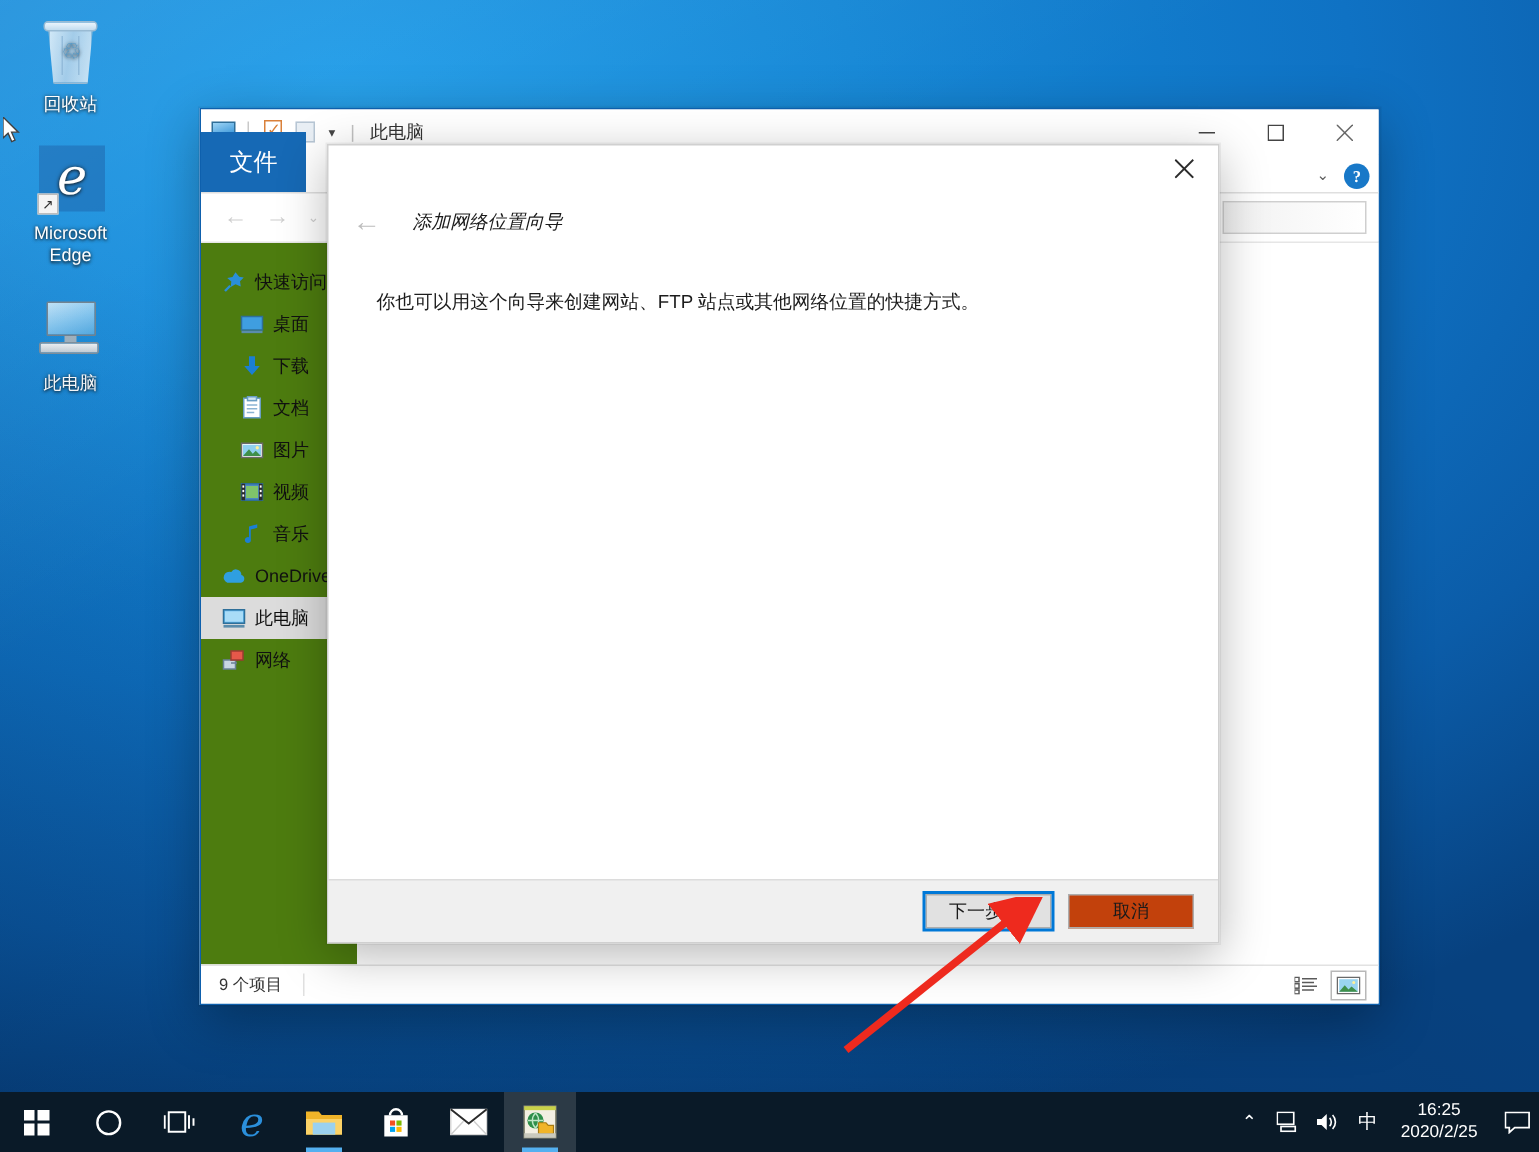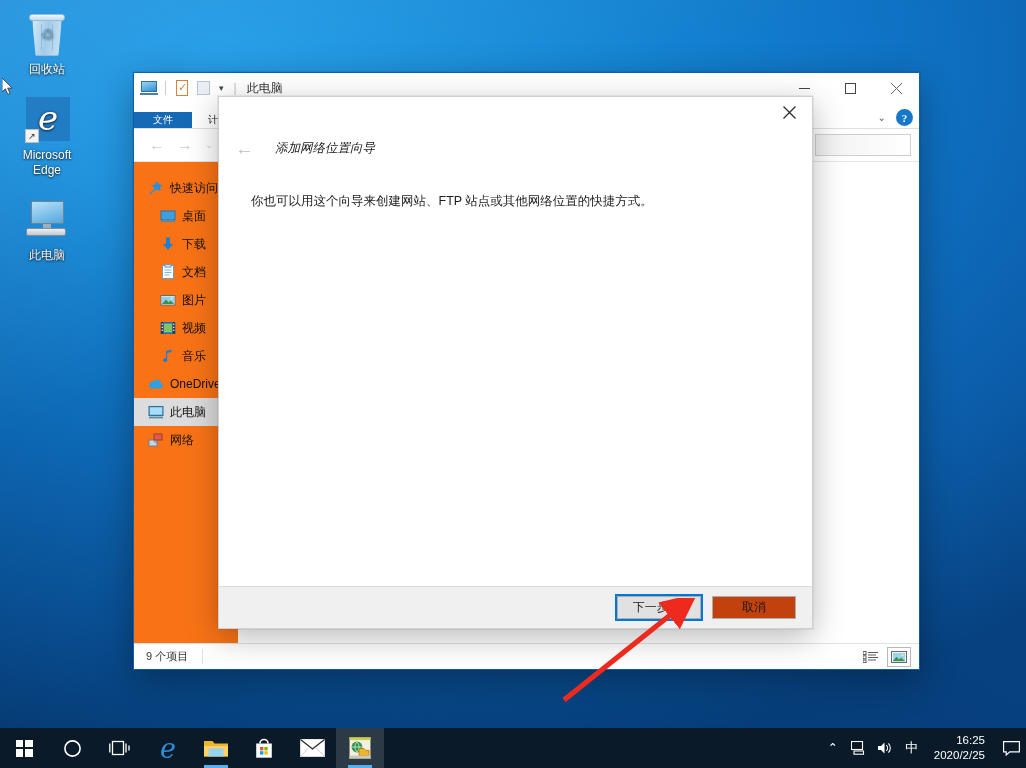--- a/index.html
+++ b/index.html
@@ -181,23 +181,23 @@
   .wc svg { display: block; }
 
   
   .ribbon-tabs {
     height: 26px; background: #fff;
     display: flex; align-items: flex-end;
     position: relative;
     border-bottom: 1px solid #dfdfdf;
   }
   .rtab {
-    height: 16px; padding: 0 16px;
+    height: 40px; padding: 0 16px;
     display: flex; align-items: center;
-    font-size: 10px; color: #1b1b1b;
+    font-size: 16px; color: #1b1b1b;
   }
   .rtab.file {
     background: #1669b5; color: #fff; padding: 0 19px;
   }
   .ribbon-right {
     position: absolute; right: 6px; bottom: 2px;
     display: flex; align-items: center; gap: 10px;
   }
   .chev-down { font-size: 10px; color: #5a5a5a; }
   .help-btn {
@@ -236,21 +236,21 @@
     background: linear-gradient(90deg,#f1f1f1,#ffffff);
   }
 
   
   .content {
     flex: 1; display: flex; min-height: 0;
     border-top: 1px solid #e6e6e6;
   }
   .navpane {
     width: 104px;
-    background: #f97316;
+    background: #4d7c0f;
     padding-top: 12px;
     font-size: 12px;
     color: #111;
     overflow: hidden;
     flex-shrink: 0;
   }
   .np-item {
     height: 28px; display: flex; align-items: center;
     padding-left: 14px; gap: 6px;
     white-space: nowrap;
@@ -405,21 +405,21 @@
     height: 40px; color: #fff;
   }
   .tray-ico {
     width: 26px; height: 40px;
     display: flex; align-items: center; justify-content: center;
     font-size: 12px; color: #fff;
   }
   .tray-ime { width: 28px; font-size: 13px; }
   #clock {
     padding: 0 11px 0 8px;
-    text-align: right;
+    text-align: center;
     font-size: 11.5px; line-height: 15px;
     color: #fff;
   }
   #notif {
     width: 30px; height: 40px;
     display: flex; align-items: center; justify-content: center;
   }
 </style>
 </head>
 <body>

